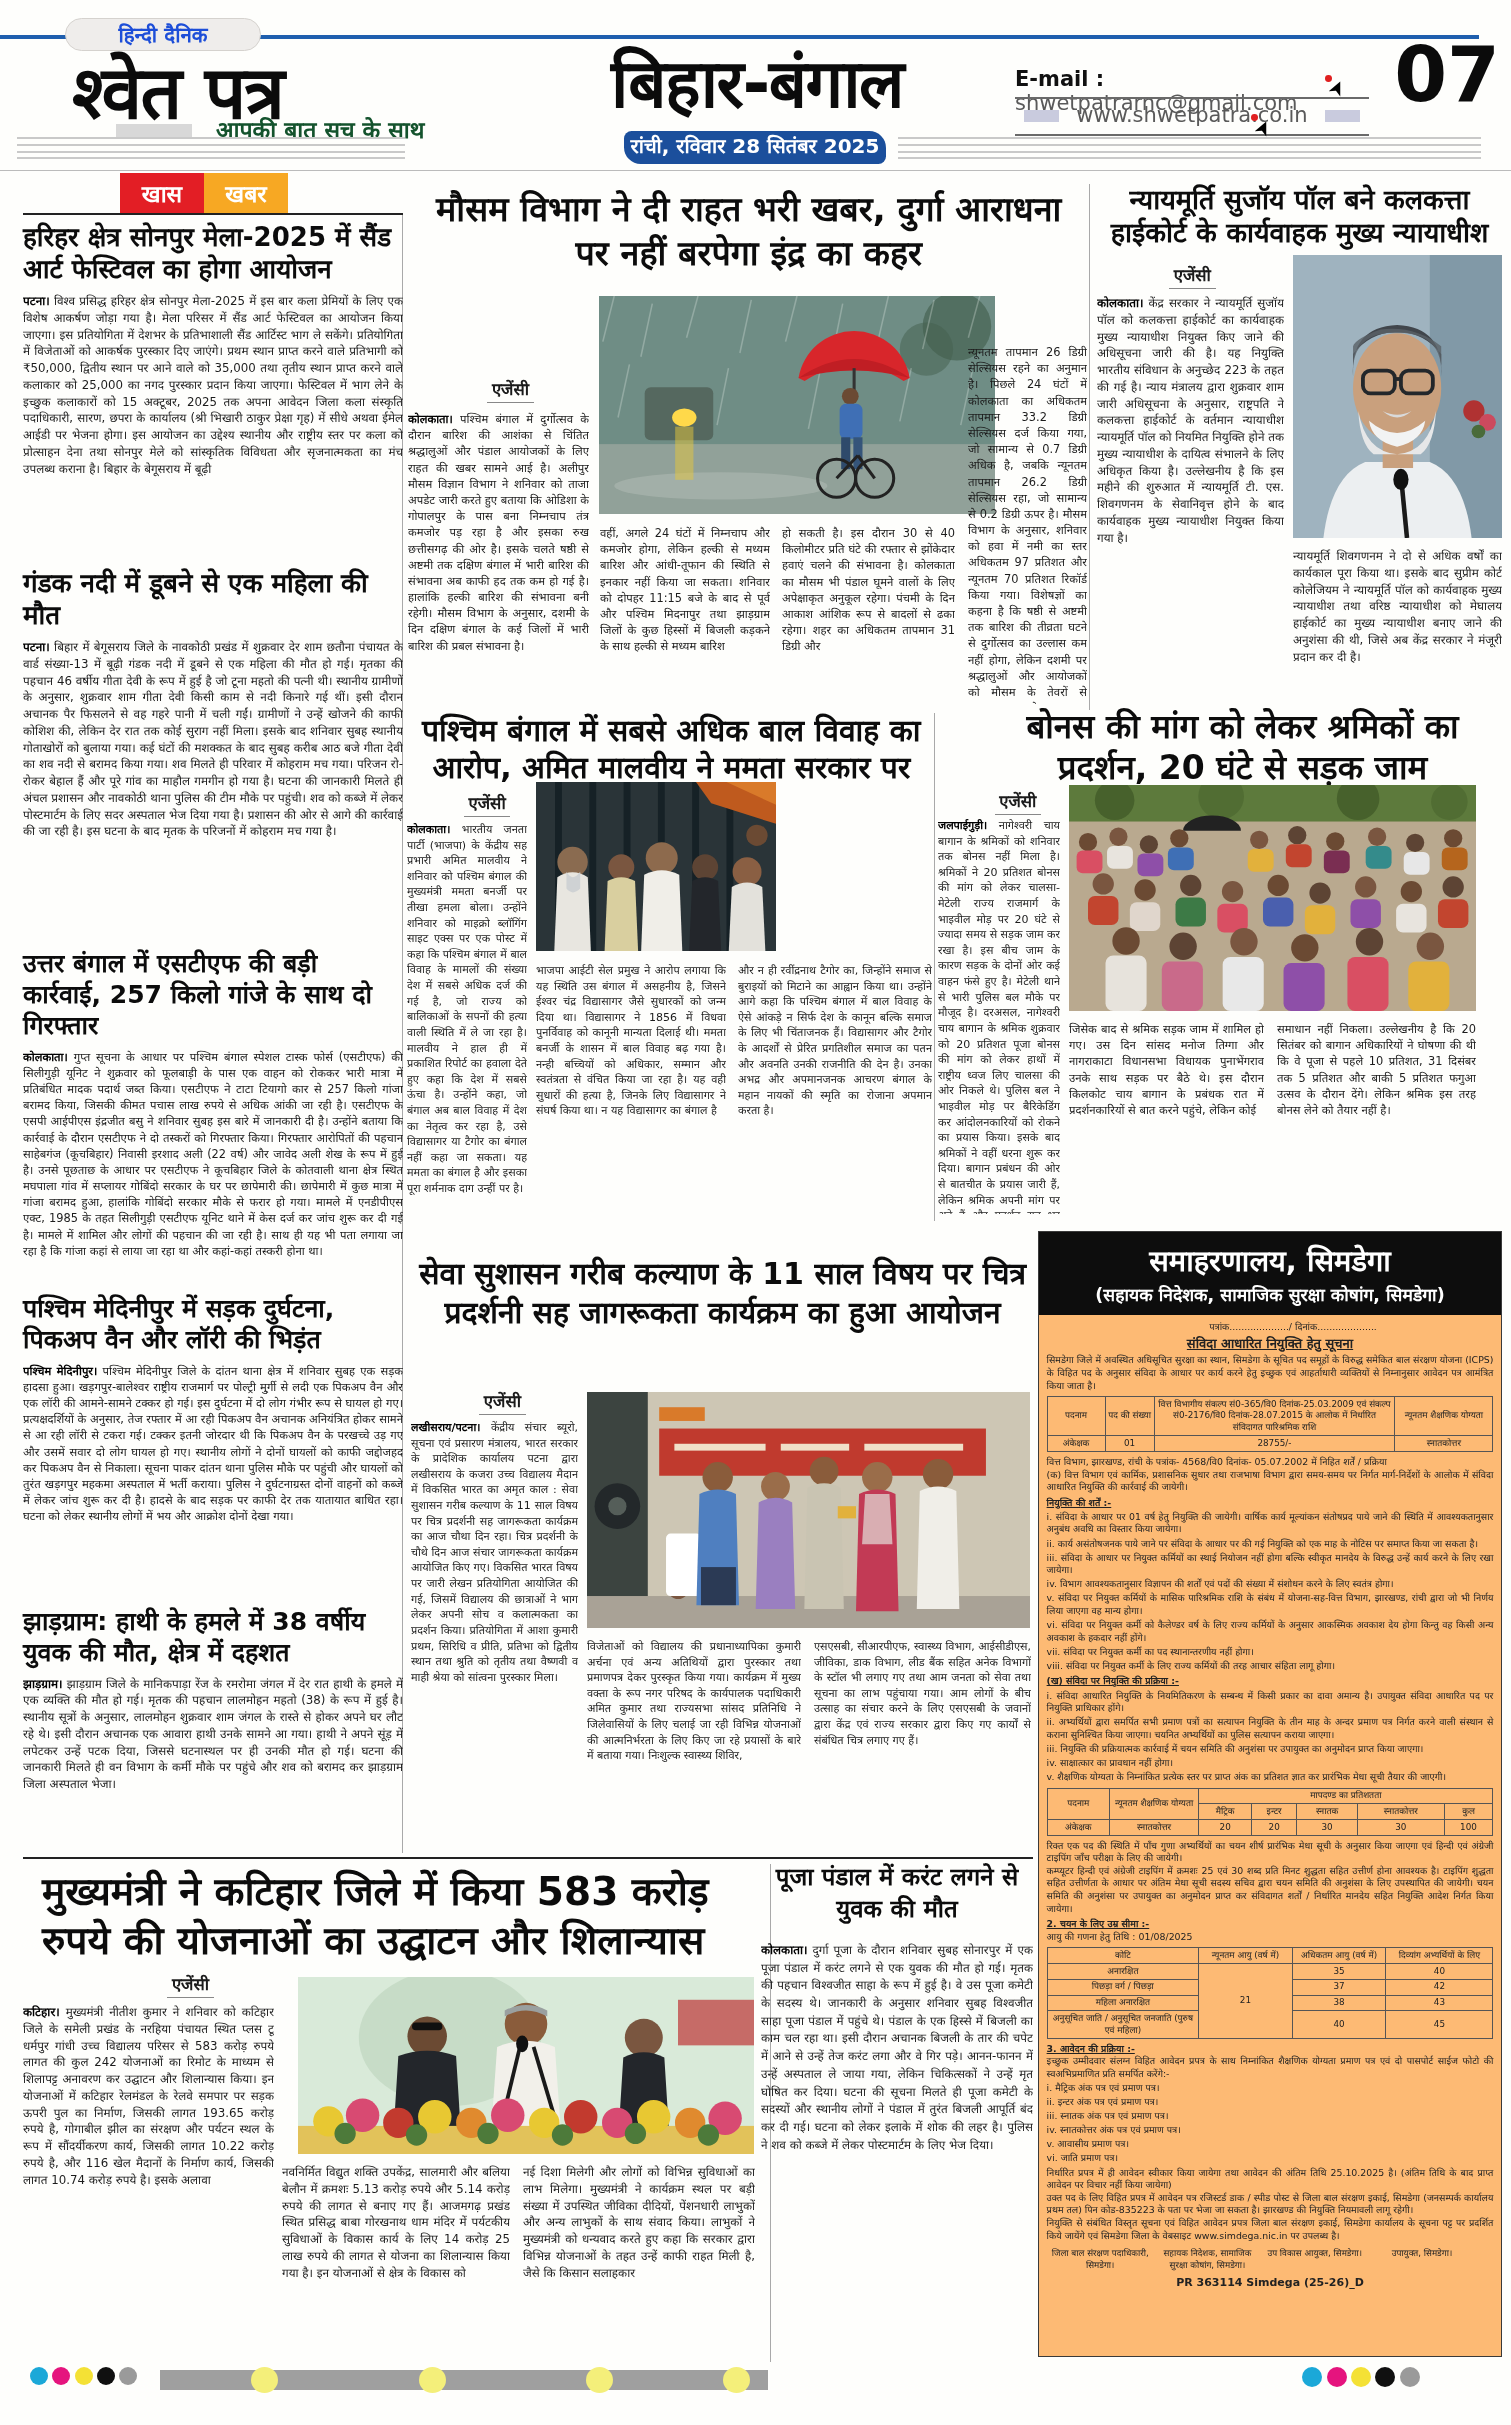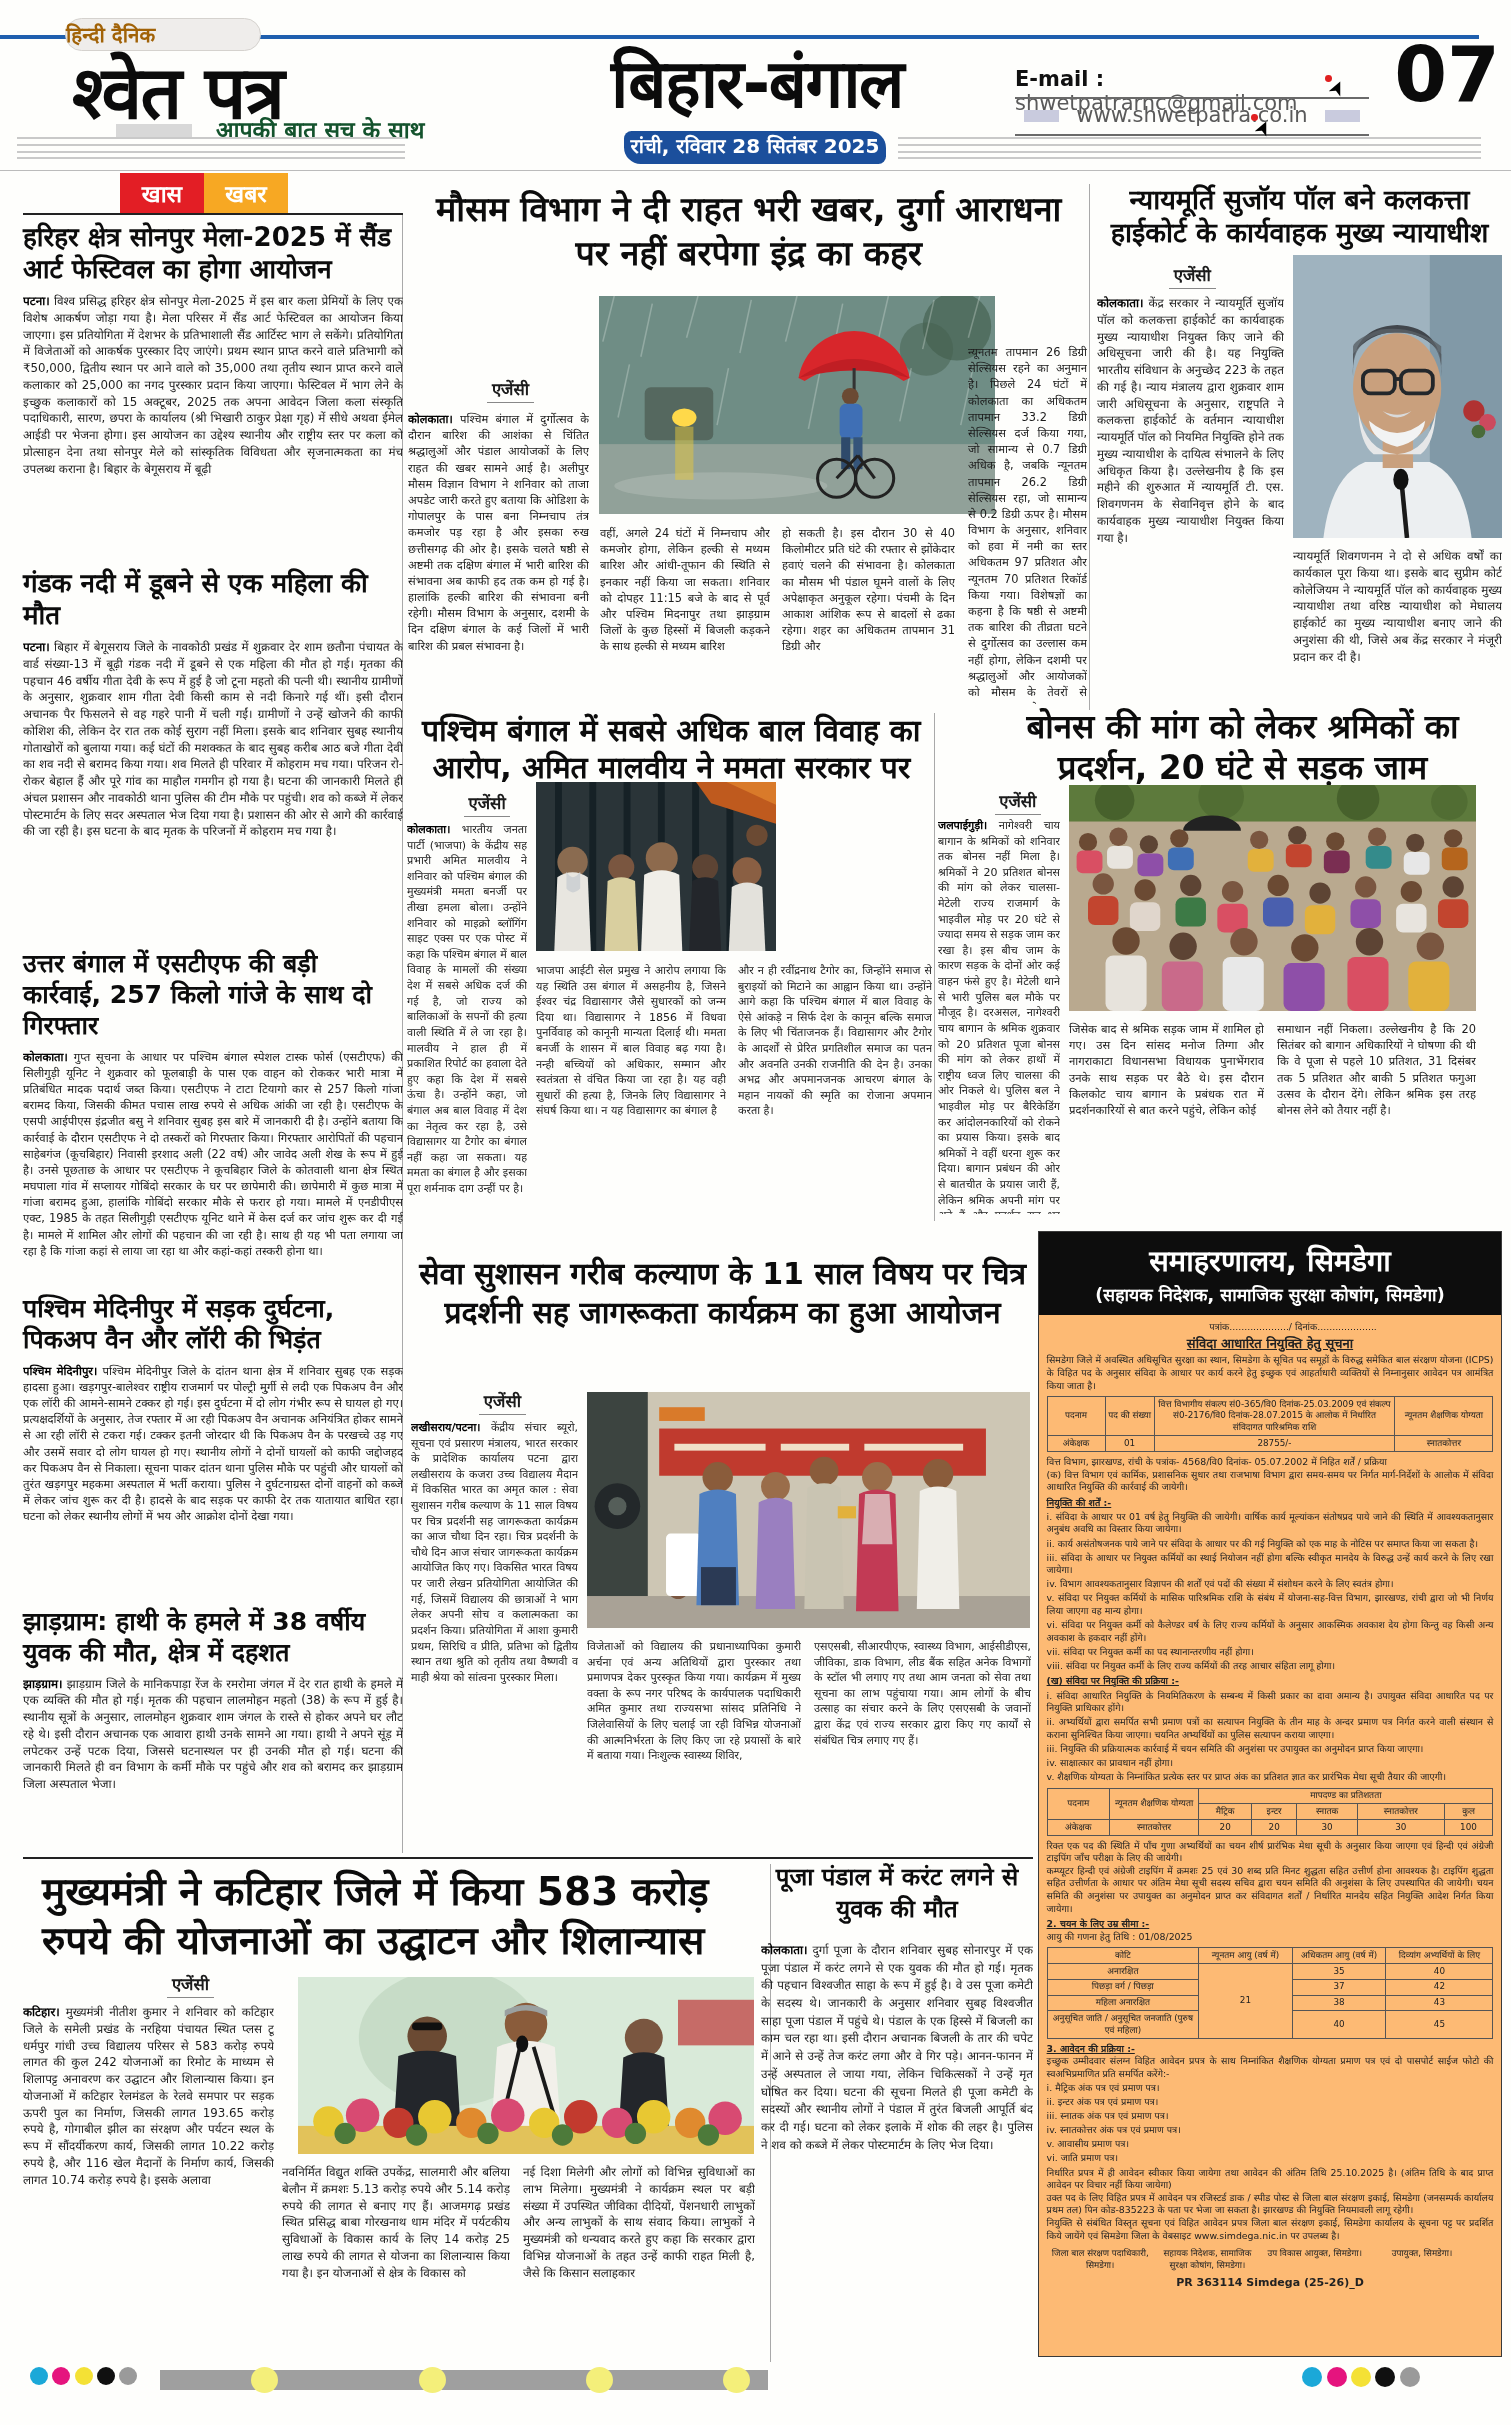--- a/index.html
+++ b/index.html
@@ -29,21 +29,21 @@
   .dot{position:absolute;border-radius:50%}
   .sig{display:inline-block;vertical-align:top;font-size:8.7px;width:24%;text-align:center}
 </style>
 </head>
 <body>
 
 <div class="page">
 
   <div class="abs" style="left:0;top:0;width:1511px;height:170px">
     <div class="abs" style="left:0;top:35px;width:1479px;height:3.8px;background:#1f5fae"></div>
-    <div class="abs" style="left:65px;top:18px;width:196px;height:33px;background:#efedeb;border:0.8px solid #d5d2ce;border-radius:16.7px;line-height:32px;font-weight:800;font-size:20.5px;color:#a16207">
+    <div class="abs" style="left:65px;top:18px;width:196px;height:33px;background:#efedeb;border:0.8px solid #d5d2ce;border-radius:16.7px;text-align:center;line-height:32px;font-weight:800;font-size:20.5px;color:#1d4ed8">
       <span>हिन्दी दैनिक</span>
     </div>
     <div class="abs" style="left:72px;top:40px;width:396px;font-size:73px;font-weight:900;color:#0b0b0b;letter-spacing:-1.5px">श्वेत पत्र</div>
     <div class="abs" style="left:116px;top:124px;width:76px;height:13.7px;background:#d8d8d8"></div>
     <div class="abs" style="left:216px;top:113px;font-size:23px;font-weight:700;color:#14532d">आपकी बात सच के साथ</div>
     <div class="grayline" style="left:16.7px;top:137px;width:388px"></div>
     <div class="grayline" style="left:16.7px;top:144px;width:388px"></div>
     <div class="grayline" style="left:16.7px;top:151px;width:388px"></div>
     <div class="grayline" style="left:16.7px;top:157px;width:388px"></div>
 

